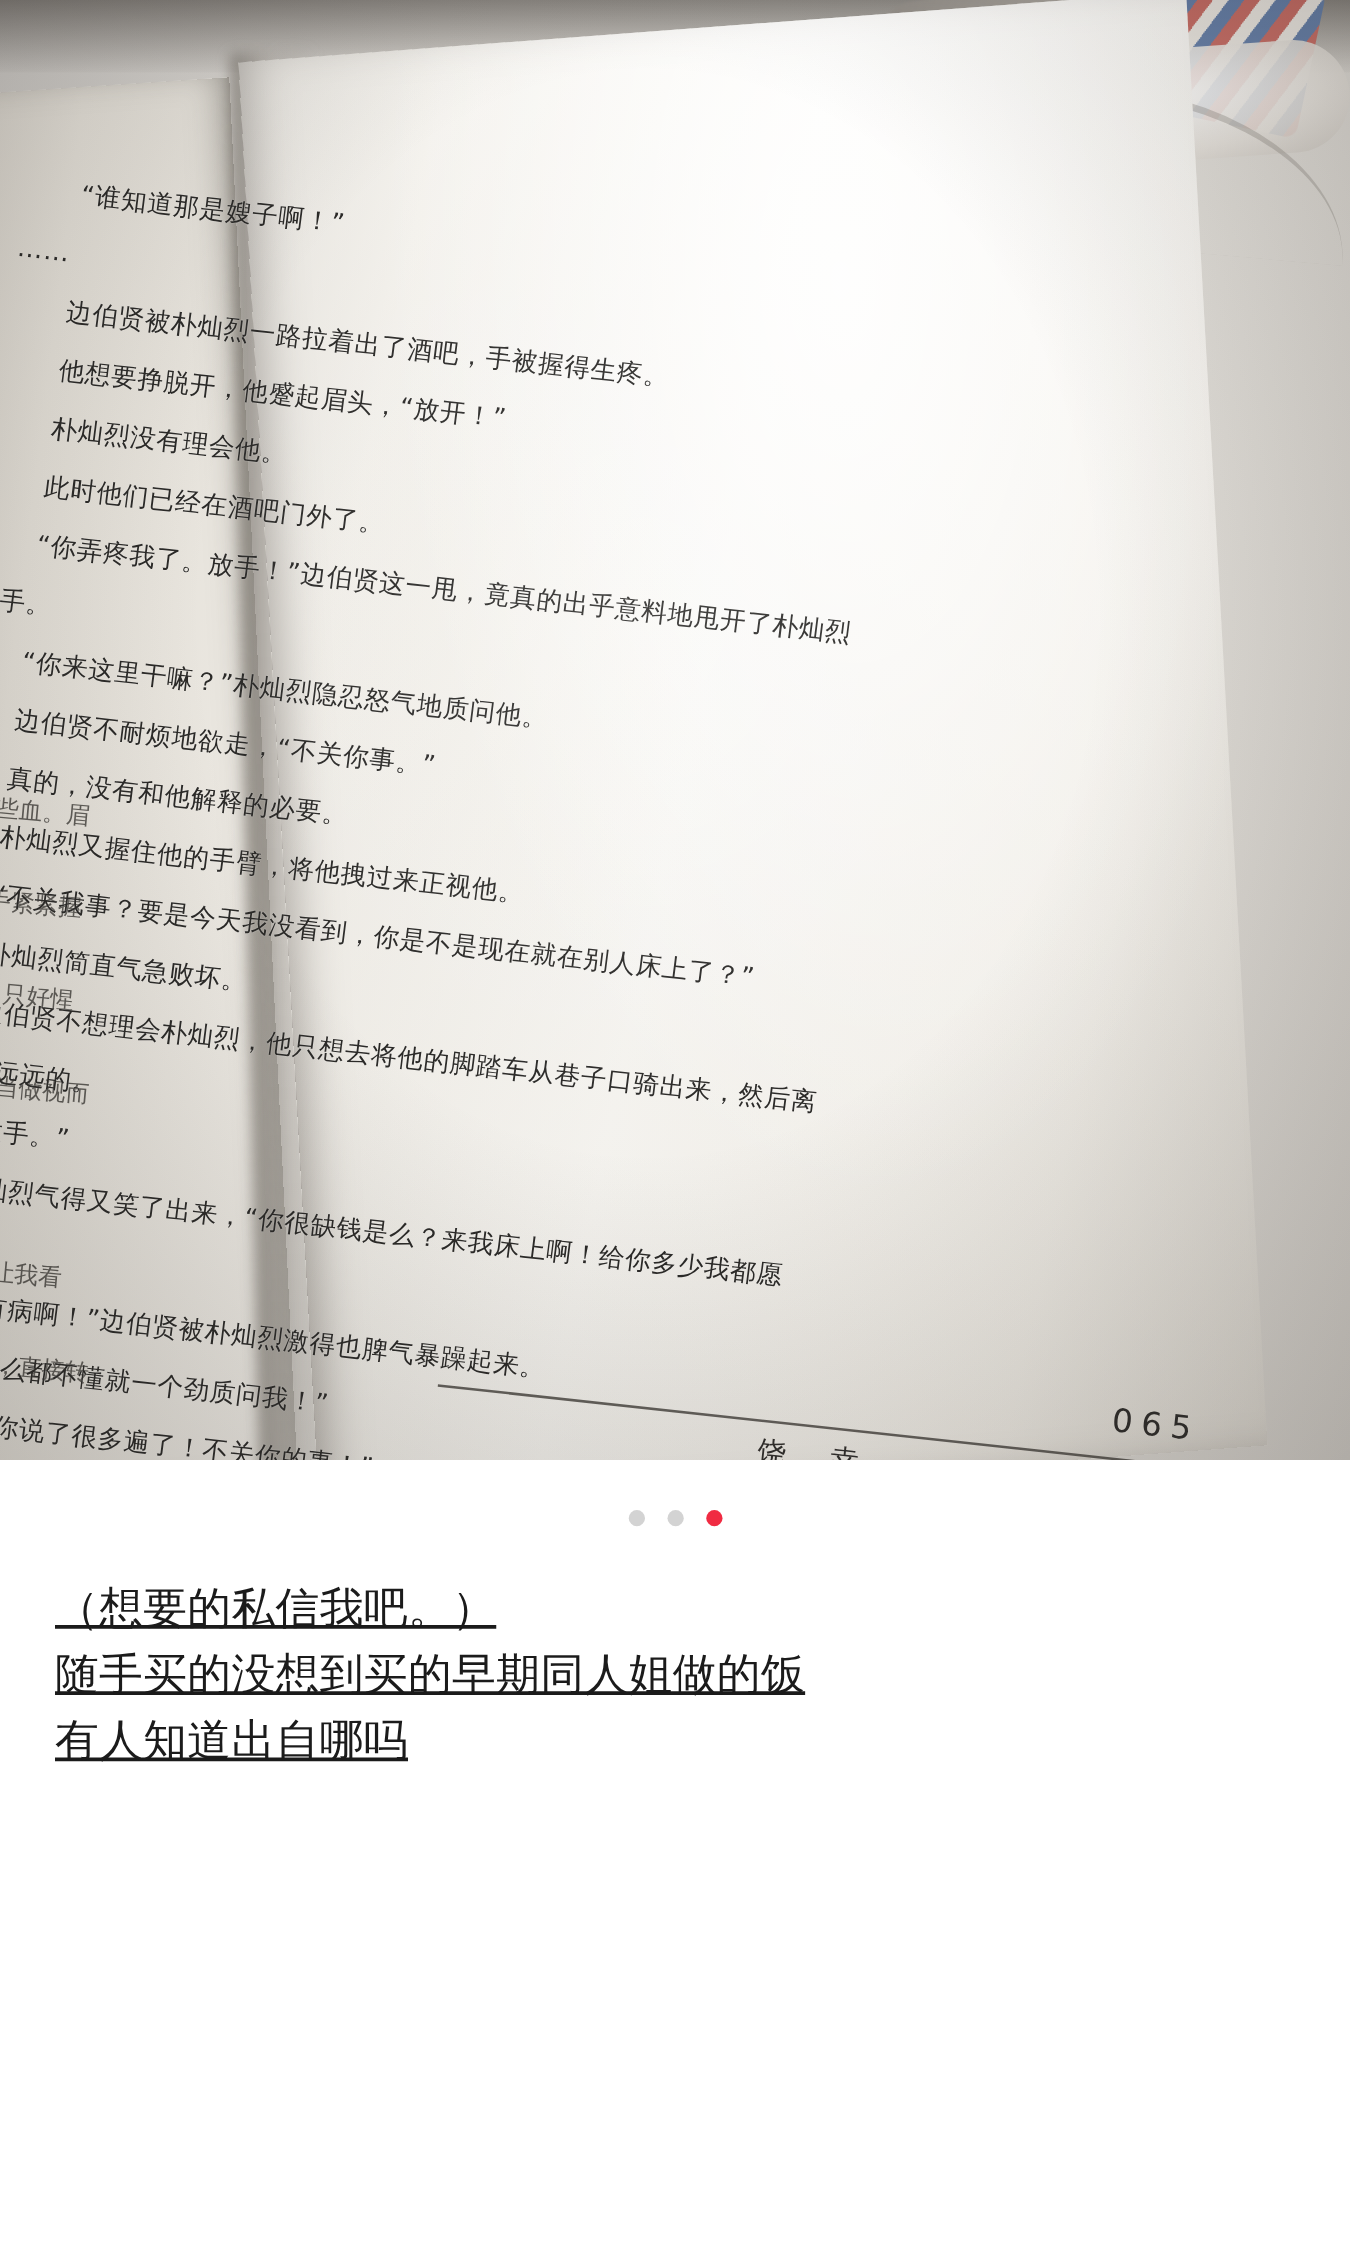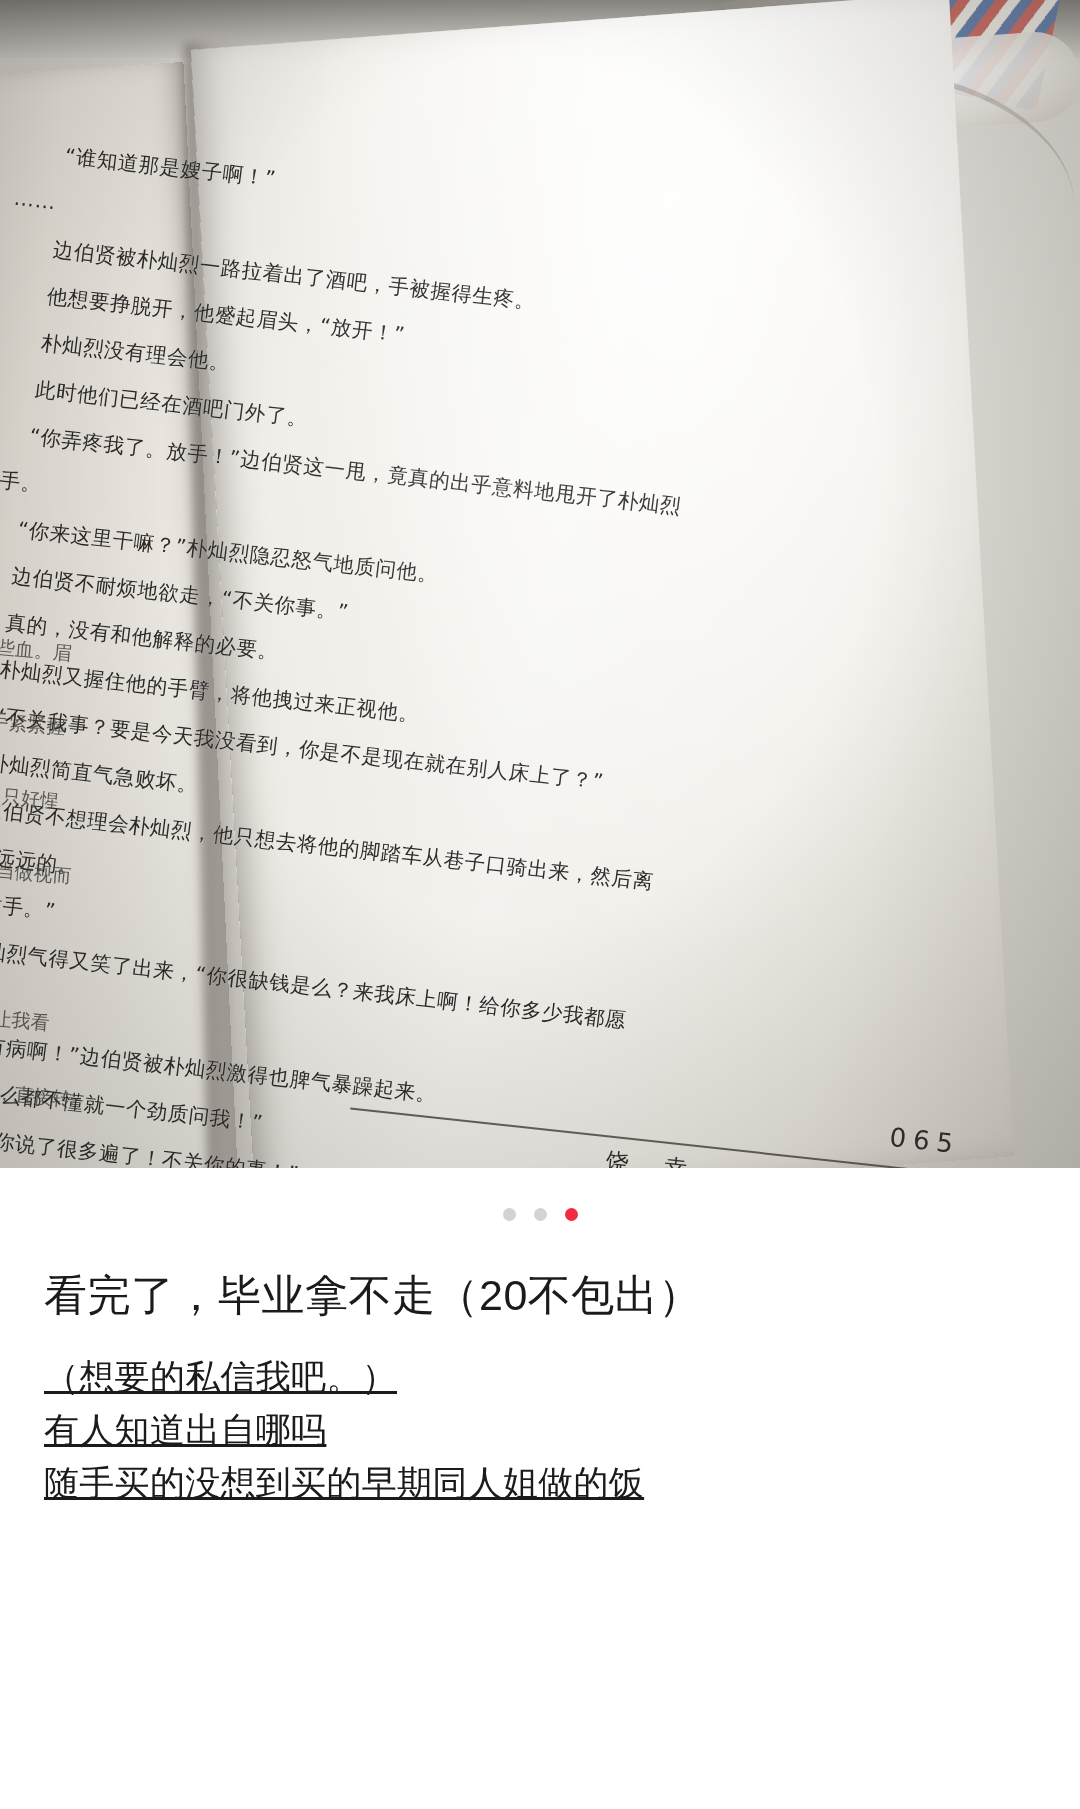--- a/index.html
+++ b/index.html
@@ -289,17 +289,16 @@
   <div class="vignette"></div>
 </div>
 
 <div class="dots">
   <span class="dot"></span>
   <span class="dot"></span>
   <span class="dot active"></span>
 </div>
 
 <div class="caption">
-  <div class="caption-title">看完了，毕业拿不走（20不包出）</div>
   <p class="caption-line">（想要的私信我吧。）</p>
+  <p class="caption-line">随手买的没想到买的早期同人姐做的饭</p>
   <p class="caption-line">有人知道出自哪吗</p>
-  <p class="caption-line">随手买的没想到买的早期同人姐做的饭</p>
 </div>
 
 </body></html>

